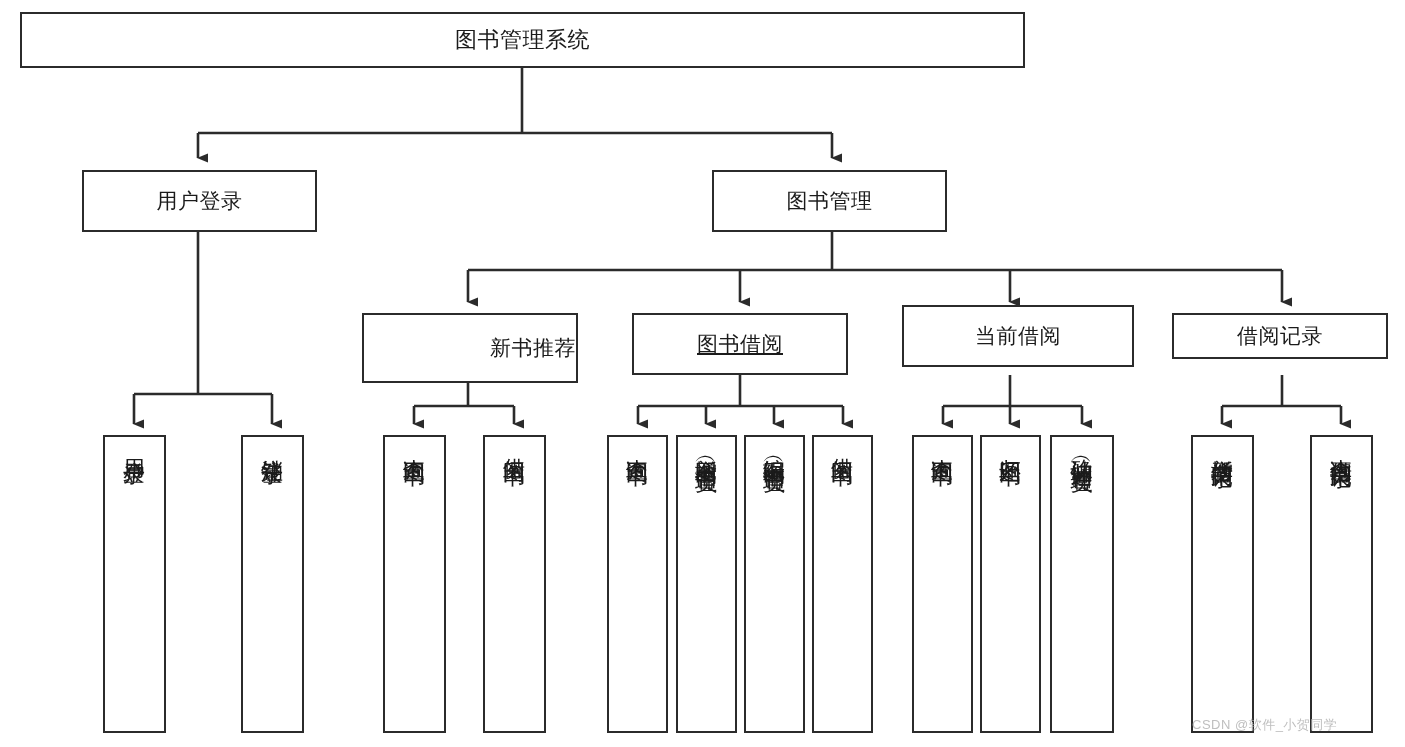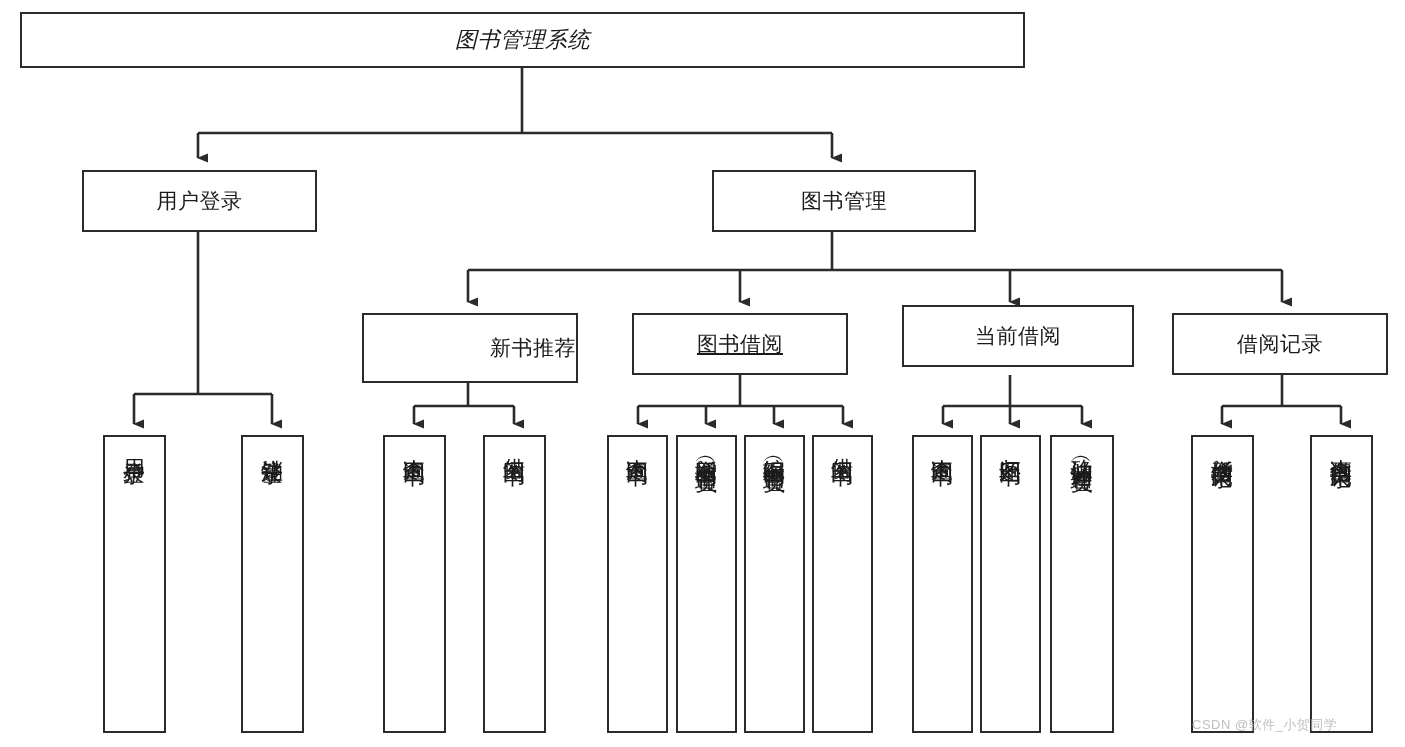--- a/index.html
+++ b/index.html
@@ -51,21 +51,21 @@
     padding-top: 4px;
   }
   .node.vertical .node-label {
     writing-mode: vertical-rl;
     text-orientation: upright;
     font-size: 22px;
     line-height: 1.05;
     letter-spacing: 2px;
     margin: 0 auto;
   }
-  .node.root .node-label { font-size: 22px; font-style: italic; }
+  .node.root .node-label { font-size: 22px; }
   .watermark {
     position: absolute;
     color: #bfbfbf;
     font-size: 13px;
     white-space: nowrap;
     letter-spacing: 0.5px;
     pointer-events: none;
   }
 </style>
 </head>
@@ -123,34 +123,34 @@
     </g>
   </svg>
 
   <div class="node horizontal root" style="left:20px; top:12px; width:1005px; height:56px;">
     <span class="node-label">图书管理系统</span>
   </div>
 
   <div class="node horizontal" style="left:82px; top:170px; width:235px; height:62px;">
     <span class="node-label">用户登录</span>
   </div>
-  <div class="node horizontal" style="left:712px; top:170px; width:264px; height:62px;">
+  <div class="node horizontal" style="left:712px; top:170px; width:235px; height:62px;">
     <span class="node-label">图书管理</span>
   </div>
 
   <div class="node horizontal" style="left:362px; top:313px; width:216px; height:70px;justify-content:flex-end;">
     <span class="node-label">新书推荐</span>
   </div>
   <div class="node horizontal" style="left:632px; top:313px; width:216px; height:62px;text-decoration:underline;">
     <span class="node-label">图书借阅</span>
   </div>
   <div class="node horizontal" style="left:902px; top:305px; width:232px; height:62px;">
     <span class="node-label">当前借阅</span>
   </div>
-  <div class="node horizontal" style="left:1172px; top:313px; width:216px; height:62px;">
+  <div class="node horizontal" style="left:1172px; top:313px; width:216px; height:46px;">
     <span class="node-label">借阅记录</span>
   </div>
 
   <div class="node vertical" style="left:103px; top:435px; width:63px; height:298px;">
     <span class="node-label">用户登录</span>
   </div>
   <div class="node vertical" style="left:241px; top:435px; width:63px; height:298px;">
     <span class="node-label">注销登录</span>
   </div>
 

